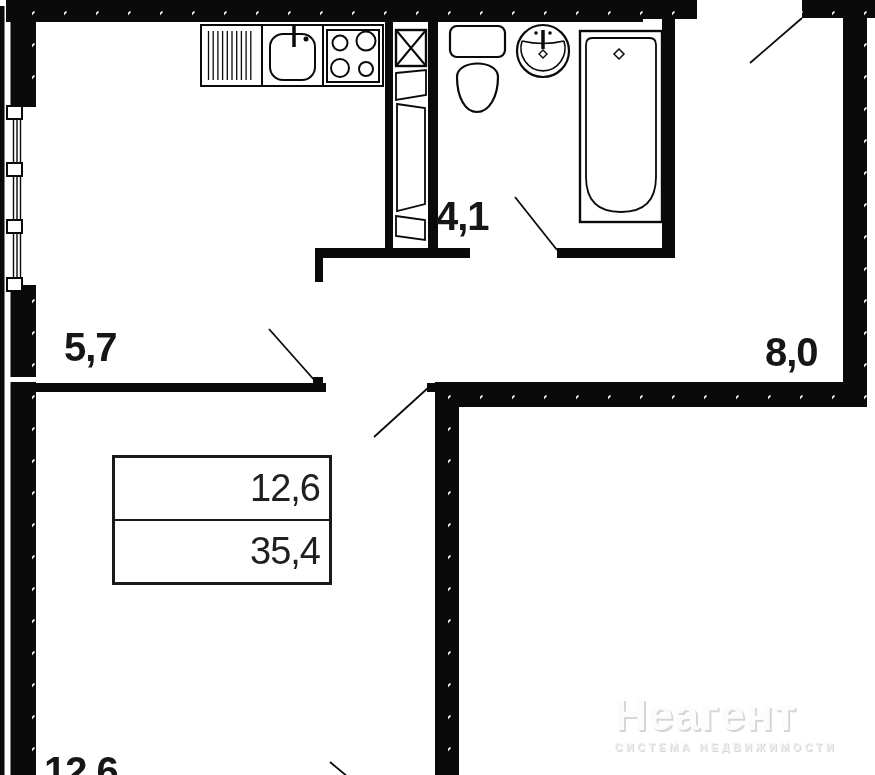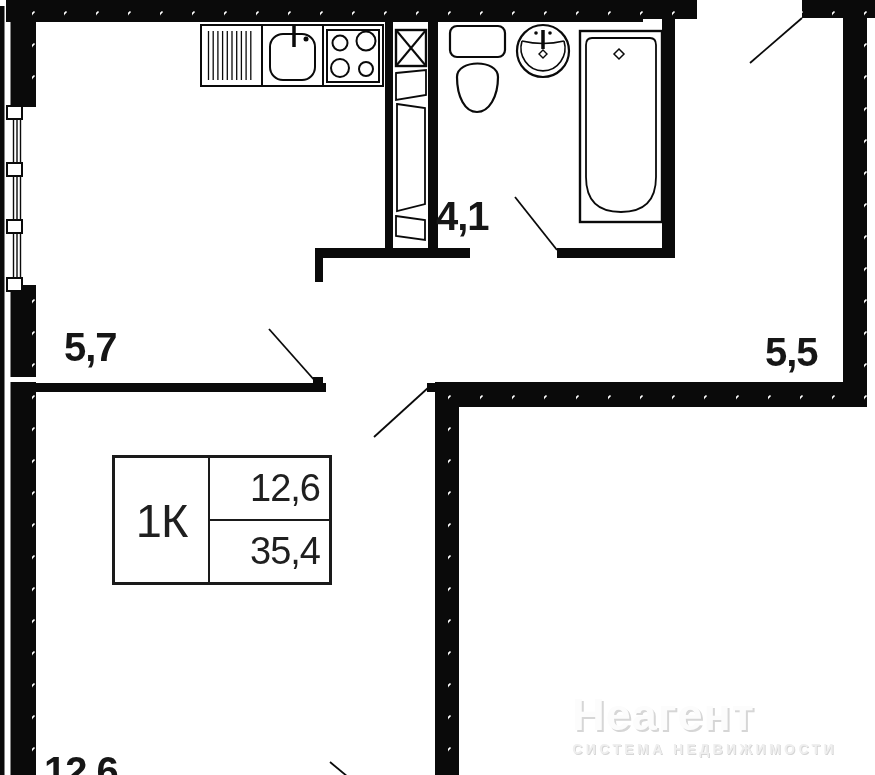--- a/index.html
+++ b/index.html
@@ -52,21 +52,21 @@
     position:absolute;right:38px;top:692px;
     text-align:left;
   }
   .watermark .brand{
     font-size:45px;font-weight:bold;line-height:1;
     color:#fcfcfc;letter-spacing:1px;
     text-shadow:2px 2px 0 #d6d6d6;
   }
   .watermark .tagline{
     margin-top:4px;
-    font-size:14px;font-weight:bold;
+    font-size:11px;font-weight:bold;
     letter-spacing:3.4px;
     color:#efefef;
     text-shadow:1px 1px 0 #d6d6d6;
     white-space:nowrap;
   }
 </style>
 </head>
 <body>
 
 <div class="plan">
@@ -179,25 +179,24 @@
       <line x1="269" y1="329" x2="316" y2="382"></line>
       <line x1="374" y1="437" x2="429" y2="387"></line>
       <line x1="515" y1="197" x2="557" y2="250"></line>
       <line x1="750" y1="63" x2="802" y2="18"></line>
       <line x1="330" y1="762" x2="348" y2="777"></line>
     </g>
   </svg>
 
   <div class="room-label lbl-kitchen">5,7</div>
   <div class="room-label lbl-bath">4,1</div>
-  <div class="room-label lbl-hall">5,5</div>
+  <div class="room-label lbl-hall">8,0</div>
   <div class="room-label lbl-living">12,6</div>
 
   <div class="info-table">
-    <div class="unit-cell">1К</div>
     <div class="value-col">
       <div class="value-row">12,6</div>
       <div class="value-row">35,4</div>
     </div>
   </div>
 
   <div class="watermark">
     <div class="brand">Неагент</div>
     <div class="tagline">СИСТЕМА НЕДВИЖИМОСТИ</div>
   </div>

